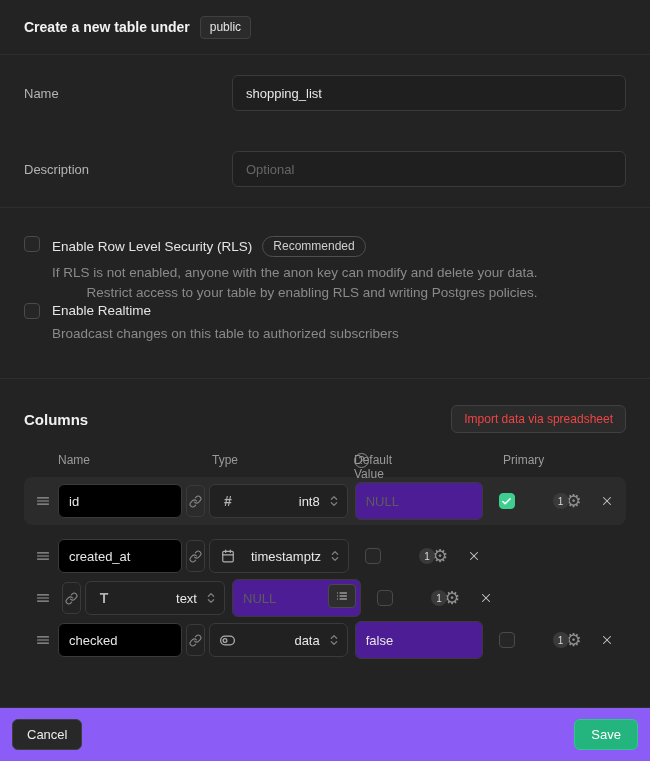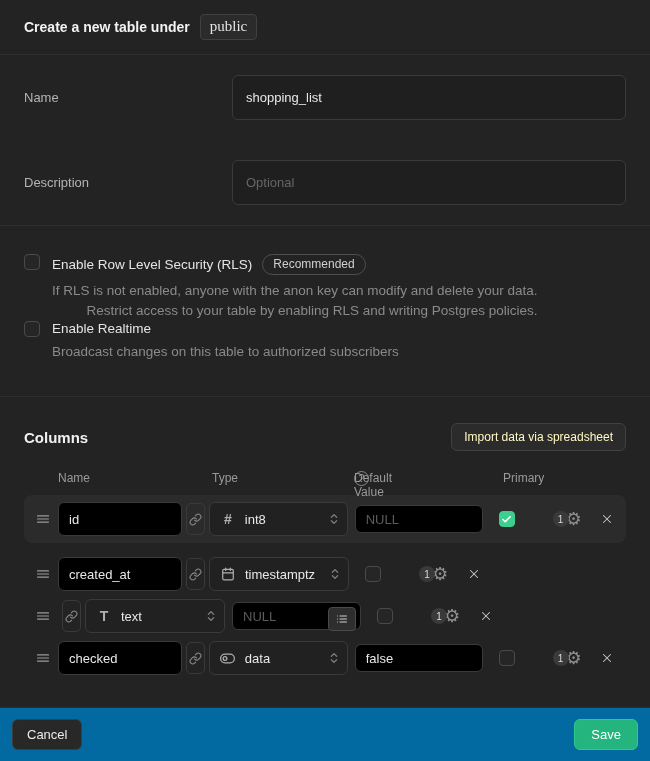--- a/index.html
+++ b/index.html
@@ -13,32 +13,32 @@
   }
   .divider { border-top:1px solid #2e2e2e; }
 
   
   .modal-header {
     height:55px; display:flex; align-items:center; gap:10px;
     padding:0 24px; border-bottom:1px solid #2e2e2e;
   }
   .modal-title { font-size:14px; font-weight:600; color:#f2f2f2; }
   .schema-badge {
-    font-family:Liberation Serif, serif; font-size:15px; color:#e4e4e4;
+    font-family:Liberation Sans, sans-serif; font-size:12px; color:#e4e4e4;
     background:#2b2b2b; border:1px solid #404040; border-radius:4px;
     padding:3px 9px 4px;
   }
 
   
   .fields-section { padding:20px 24px; }
   .field-row { display:flex; align-items:center; }
   .field-row + .field-row { margin-top:40px; }
   .field-label { width:208px; color:#b4b4b4; font-size:13px; }
   .text-input {
-    flex:1; height:45px; background:#1f1f1f; border:1px solid #3a3a3a;
+    flex:1; height:36px; background:#1f1f1f; border:1px solid #3a3a3a;
     border-radius:6px; color:#e8e8e8; font-size:13px; padding:0 13px;
     font-family:"Liberation Sans", sans-serif; outline:none;
   }
   .text-input::placeholder { color:#666; }
 
   
   .toggles-section { padding:28px 24px 34px; border-bottom:1px solid #2e2e2e; }
   .toggle-block { display:flex; align-items:flex-start; }
   .toggle-block + .toggle-block { }
   .checkbox {
@@ -57,21 +57,21 @@
     font-size:12px; color:#cfcfcf;
   }
   .toggle-desc { margin-top:6px; color:#8a8a8a; font-size:13.5px; line-height:20px; }
 
   
   .columns-section { padding:26px 24px 18px; }
   .columns-head { display:flex; align-items:center; justify-content:space-between; }
   .columns-title { font-size:15px; font-weight:600; color:#f0f0f0; }
   .import-btn {
     background:#2b2b2b; border:1px solid #404040; border-radius:6px;
-    color:#fef9c3; font-size:12px; padding:6px 12px; cursor:pointer;
+    color:#ef4444; font-size:12px; padding:6px 12px; cursor:pointer;
     font-family:"Liberation Sans", sans-serif;
   }
 
   .grid-headers { position:relative; height:16px; margin-top:20px; font-size:12px; color:#9a9a9a; }
   .grid-headers span { position:absolute; top:0; }
   .gh-name { left:34px; }
   .gh-type { left:188px; }
   .gh-default { left:330px; display:flex; align-items:center; gap:6px; }
   .gh-primary { left:479px; }
   .help-circle {
@@ -100,25 +100,25 @@
     display:flex; align-items:center; justify-content:center; cursor:pointer; padding:0;
   }
   .type-select {
     width:140px; height:34px; margin-left:4px; background:#212121;
     border:1px solid #3a3a3a; border-radius:6px; color:#e8e8e8;
     display:flex; align-items:center; padding:0 8px 0 10px; gap:9px;
     font-size:13px; cursor:pointer; font-family:"Liberation Sans", sans-serif;
   }
   .type-icon { color:#b0b0b0; width:16px; display:flex; justify-content:center;
     font-size:14px; font-weight:600; }
-  .type-label { flex:1; text-align:left; }
+  .type-label { flex:1; text-align:right; }
   .chevrons { color:#7a7a7a; display:flex; }
   .default-wrap {
-    position:relative; width:129px; height:28px; margin-left:7px;
-    background:#000000; border:1px solid #3a3a3a; border-radius:6px;
+    position:relative; width:129px; height:38px; margin-left:7px;
+    background:#4c1d95; border:1px solid #3a3a3a; border-radius:6px;
     display:flex; align-items:center;
   }
   .default-input {
     width:100%; height:100%; background:transparent; border:none; outline:none;
     color:#e8e8e8; font-size:13px; padding:0 10px;
     font-family:"Liberation Sans", sans-serif;
   }
   .default-input::placeholder { color:#5c5c5c; }
   .picker-btn {
     position:absolute; right:4px; top:4px; width:28px; height:24px;
@@ -138,21 +138,21 @@
   .gear-glyph { font-size:18px; color:#8f8f8f; line-height:1; }
   .x-btn {
     margin-left:8px; width:18px; height:18px; background:transparent; border:none;
     color:#c8c8c8; display:flex; align-items:center; justify-content:center;
     cursor:pointer; padding:0;
   }
 
   
   .modal-footer {
     position:absolute; left:0; right:0; bottom:0; height:54px;
-    border-top:1px solid #2e2e2e; background:#0369a1;
+    border-top:1px solid #2e2e2e; background:#8b5cf6;
     display:flex; align-items:center; justify-content:space-between; padding:0 12px;
   }
   .cancel-btn {
     background:#282828; border:1px solid #3e3e3e; border-radius:6px;
     color:#ececec; font-size:13px; padding:7px 14px; cursor:pointer;
     font-family:"Liberation Sans", sans-serif;
   }
   .save-btn {
     background:#24b47e; border:1px solid #2fc98d; border-radius:6px;
     color:#ffffff; font-size:13px; padding:7px 16px; cursor:pointer;

